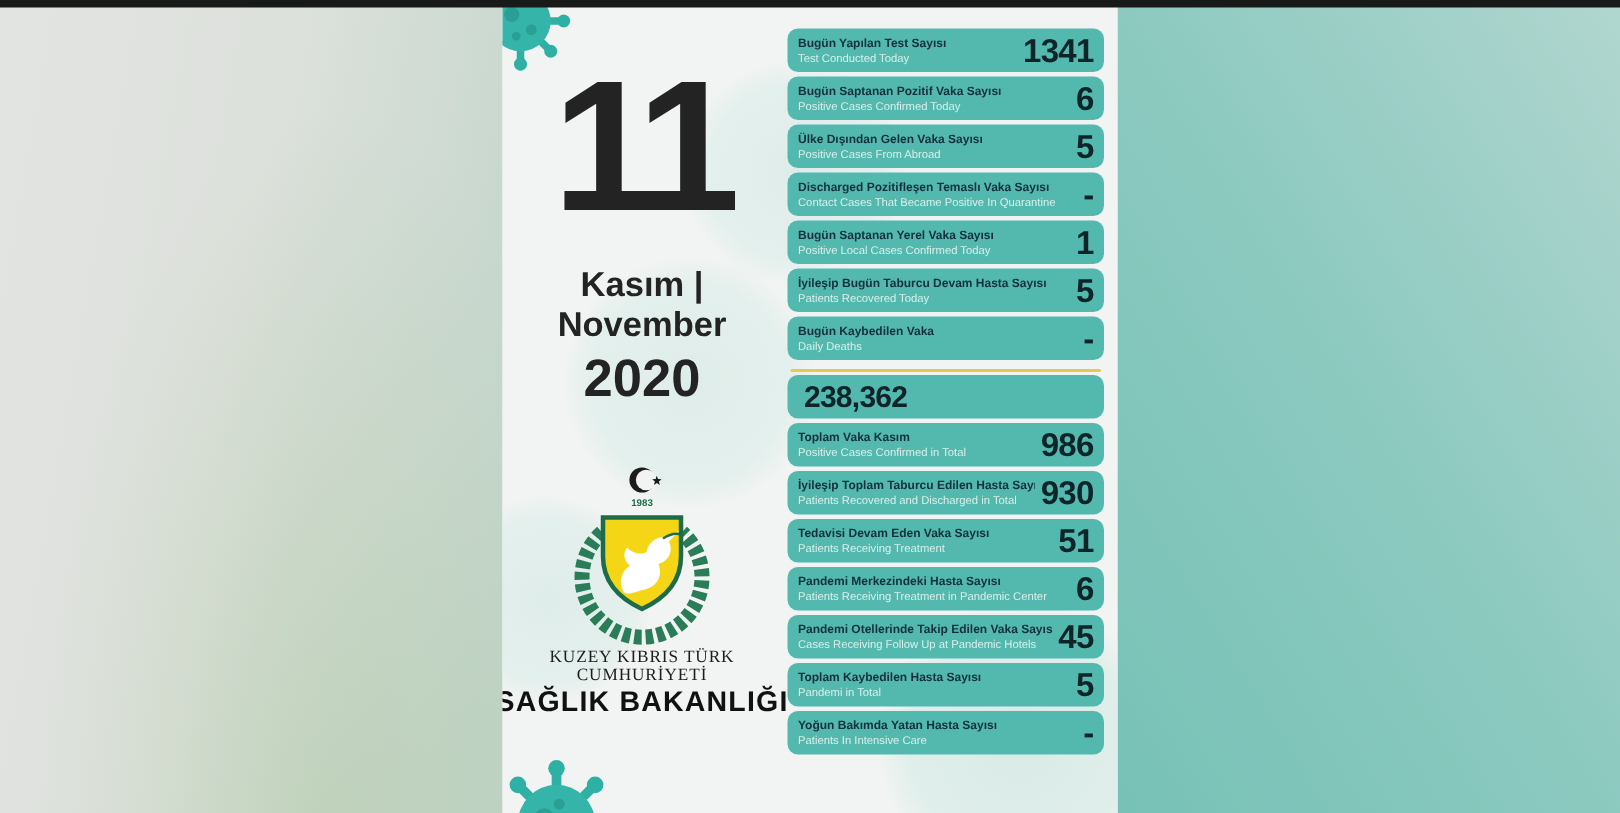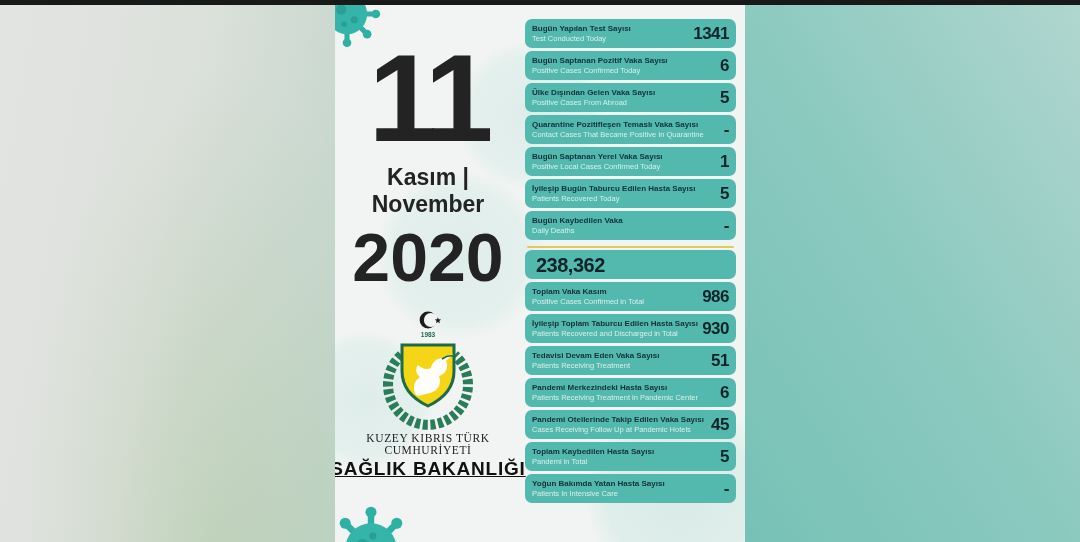--- a/index.html
+++ b/index.html
@@ -21,36 +21,36 @@
   .wm{position:absolute;border-radius:50%;background:radial-gradient(circle,#cfe7e2 0%,#d8ece7 55%,rgba(216,236,231,0) 72%);opacity:.55;}
   .wm1{left:120px;top:40px;width:150px;height:150px;}
   .wm2{left:40px;top:170px;width:170px;height:170px;}
   .wm3{left:250px;top:400px;width:190px;height:190px;opacity:.7;}
   .wm4{left:-40px;top:330px;width:140px;height:140px;}
   .corner-virus{position:absolute;z-index:3;}
 
   
   .date-col{position:absolute;left:0;top:16px;width:186px;height:542px;text-align:center;z-index:4;}
   .day{margin-top:22px;font-size:124px;line-height:.98;font-weight:800;color:#232323;letter-spacing:-6px;}
-  .month{margin-top:4px;font-size:23px;font-weight:800;color:#232323;letter-spacing:0px;}
-  .year{margin-top:5px;font-size:68px;font-weight:800;color:#232323;letter-spacing:0px;line-height:1;}
+  .month{margin-top:16px;font-size:23px;font-weight:800;color:#232323;letter-spacing:0px;}
+  .year{margin-top:5px;font-size:35px;font-weight:800;color:#232323;letter-spacing:0px;line-height:1;}
   .emblem{position:absolute;left:33px;top:291px;width:120px;height:124px;}
   .ministry{position:absolute;left:-6px;top:416px;width:198px;text-align:center;}
   .ministry-line1{font-family:"Liberation Serif",serif;font-size:11.5px;letter-spacing:.6px;color:#1d1d1d;}
-  .ministry-line2{margin-top:2px;font-size:19px;font-weight:800;letter-spacing:.8px;color:#111;text-decoration:underline;}
+  .ministry-line2{margin-top:2px;font-size:19px;font-weight:800;letter-spacing:.8px;color:#111;}
 
   
   .stats{position:absolute;left:190px;top:0;width:211px;height:520px;z-index:4;
          display:flex;flex-direction:column;padding-top:19px;box-sizing:border-box;}
   .card{height:29px;min-height:29px;margin-bottom:3px;border-radius:7px;background:#53b9af;
         display:flex;align-items:center;padding:0 7px;box-sizing:border-box;}
   .card-labels{flex:1;min-width:0;overflow:hidden;}
   .card-tr{font-size:8px;font-weight:700;color:#13313a;white-space:nowrap;line-height:1.25;}
   .card-en{font-size:7.5px;color:#d9efea;white-space:nowrap;line-height:1.2;}
-  .card-val{flex-shrink:0;font-size:17px;font-weight:800;color:#0e2429;margin-left:4px;
+  .card-val{flex-shrink:0;font-size:22px;font-weight:800;color:#0e2429;margin-left:4px;
             letter-spacing:-.5px;line-height:1;}
   .card-val.long{font-size:20px;}
   .divider{height:2px;background:#e4ca51;border-radius:1px;margin:3px 2px 2px 2px;}
   .sec-head{text-align:center;margin:1px 0 3px 0;}
   .sec-head-tr{font-size:14.5px;font-weight:800;color:#15323c;letter-spacing:.4px;}
   .sec-head-en{font-size:8.5px;color:#68797d;letter-spacing:1.8px;margin-top:1px;}
 </style>
 </head>
 <body>
 
@@ -162,35 +162,35 @@
           </div>
           <div class="card">
             <div class="card-labels">
               <div class="card-tr">Ülke Dışından Gelen Vaka Sayısı</div>
               <div class="card-en">Positive Cases From Abroad</div>
             </div>
             <div class="card-val">5</div>
           </div>
           <div class="card">
             <div class="card-labels">
-              <div class="card-tr">Quarantine Pozitifleşen Temaslı Vaka Sayısı</div>
+              <div class="card-tr">Discharged Pozitifleşen Temaslı Vaka Sayısı</div>
               <div class="card-en">Contact Cases That Became Positive In Quarantine</div>
             </div>
             <div class="card-val">-</div>
           </div>
           <div class="card">
             <div class="card-labels">
               <div class="card-tr">Bugün Saptanan Yerel Vaka Sayısı</div>
               <div class="card-en">Positive Local Cases Confirmed Today</div>
             </div>
             <div class="card-val">1</div>
           </div>
           <div class="card">
             <div class="card-labels">
-              <div class="card-tr">İyileşip Bugün Taburcu Edilen Hasta Sayısı</div>
+              <div class="card-tr">İyileşip Bugün Taburcu Devam Hasta Sayısı</div>
               <div class="card-en">Patients Recovered Today</div>
             </div>
             <div class="card-val">5</div>
           </div>
           <div class="card">
             <div class="card-labels">
               <div class="card-tr">Bugün Kaybedilen Vaka</div>
               <div class="card-en">Daily Deaths</div>
             </div>
             <div class="card-val">-</div>

